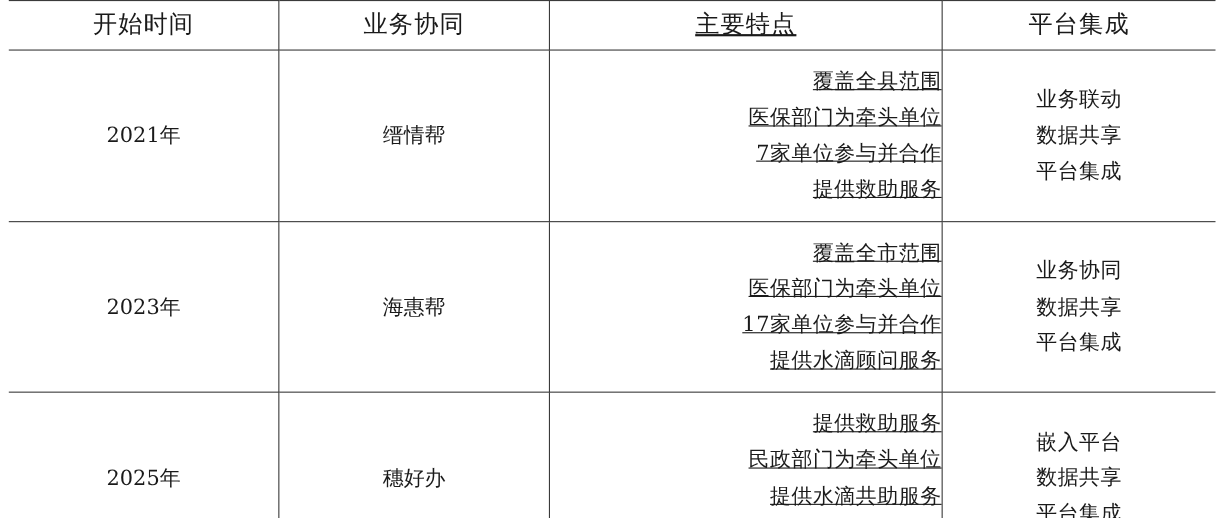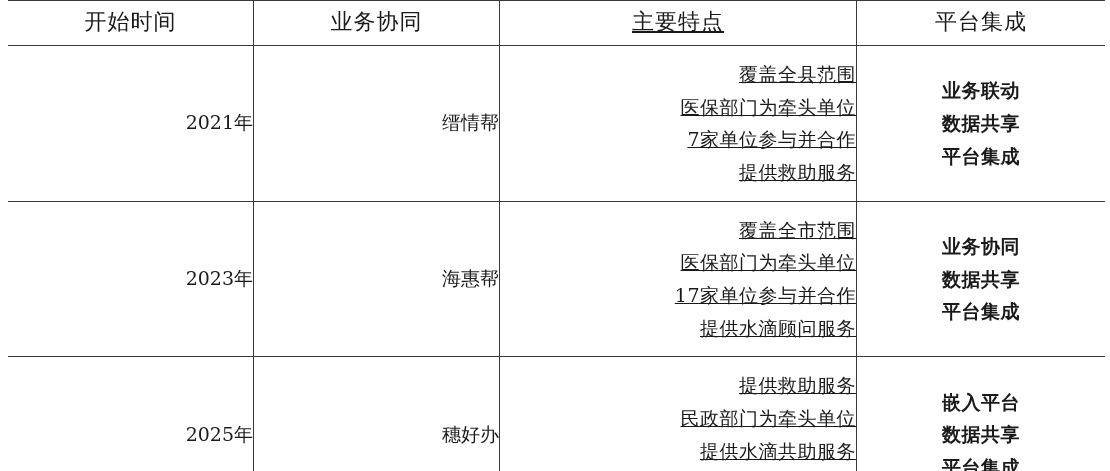--- a/index.html
+++ b/index.html
@@ -47,40 +47,39 @@
   
   .vsep-right {
     border-right: 1.1px solid #3a3a3a;
   }
   .col-time  { width: 245px; }
   .col-plat  { width: 245px; }
   .col-feat  { width: 356px; text-decoration: underline; }
   .col-coop  { width: 248px; }
 
   td.cell-center {
-    text-align: right;
+    text-align: center;
   }
   td.cell-features {
     text-align: right;
     padding-left: 16px;
   }
   td.cell-coop {
     text-align: center;
   }
   .line {
     display: block;
     line-height: 1.62;
     letter-spacing: 0.5px;
   }
   .cell-features .line {
     line-height: 1.72;
   }
   .cell-coop .line {
     line-height: 1.72;
-    font-weight: bold;
   }
 </style>
 </head>
 <body>
 
 <div class="table-wrap">
   <table class="data-table">
     <thead>
       <tr class="header-row">
         <th class="col-time vsep-right">开始时间</th>

